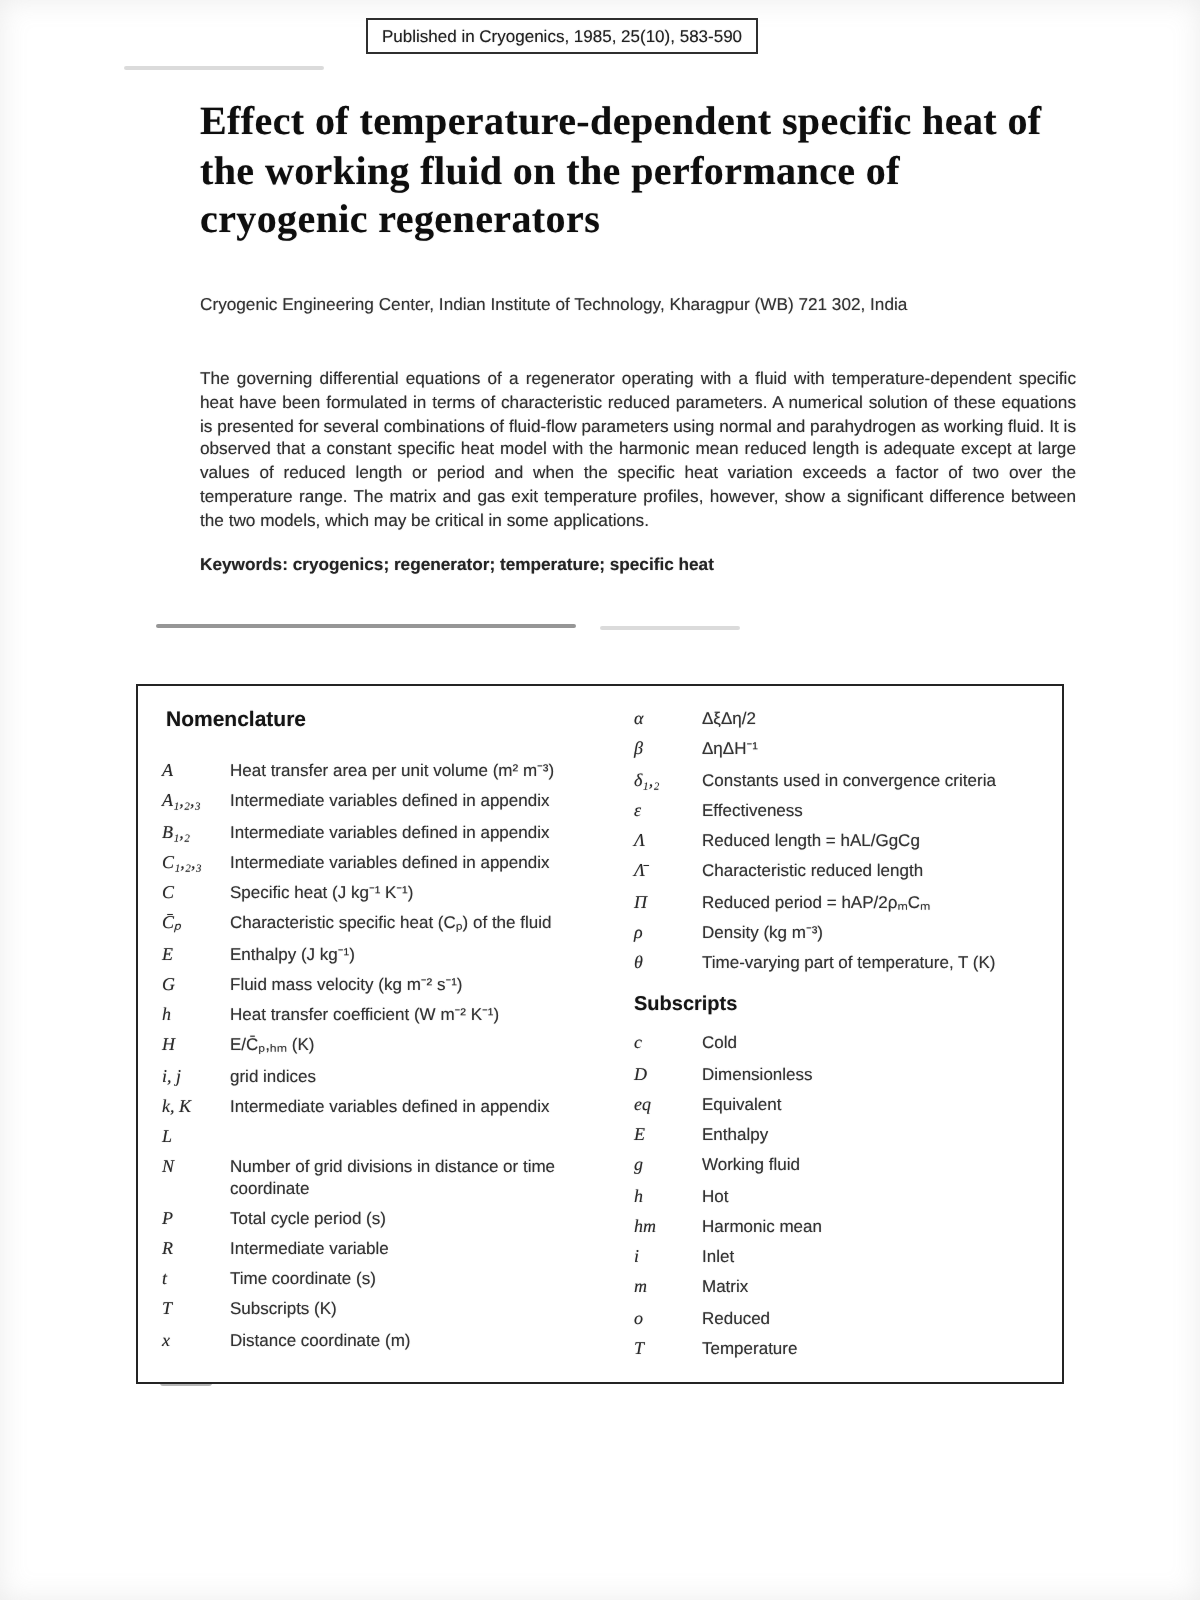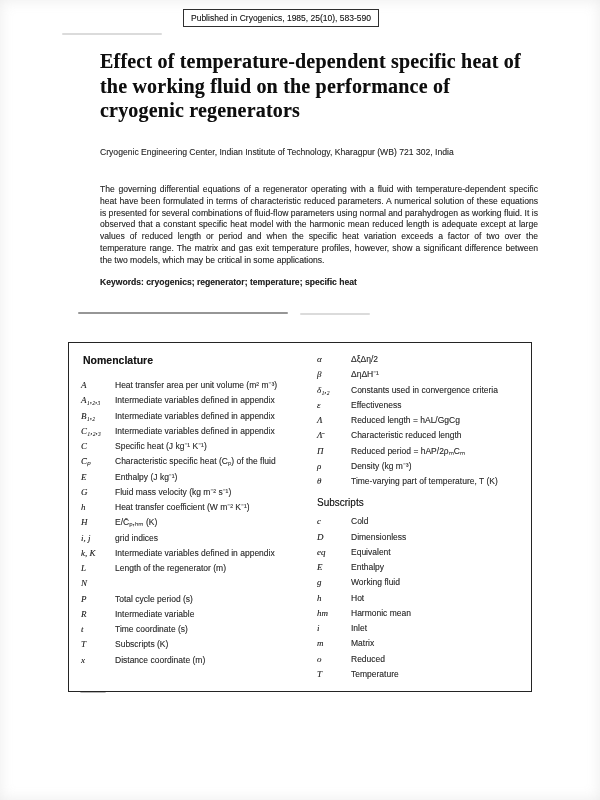--- a/index.html
+++ b/index.html
@@ -18,21 +18,21 @@
             text-align:justify;color:#303030;}
   .keywords{position:absolute;left:100px;top:277px;font-size:8.6px;font-weight:bold;color:#242424;text-align:center;}
   .nom-box{position:absolute;left:68px;top:318px;width:462px;height:348px;border:1.6px solid #242424;background:#fff;margin-top:24px;}
   .nom-heading{position:absolute;left:14px;top:11px;font-size:10.5px;font-weight:bold;color:#151515;}
   .nom-col{position:absolute;display:block;}
   .col-left{left:12px;top:37px;width:228px;}
   .col-right{left:248px;top:11px;width:202px;}
   .nom-row{display:flex;margin-bottom:4px;font-size:8.5px;line-height:1.25;color:#333;}
   .sym{flex:none;width:34px;font-family:"Liberation Serif",serif;font-style:italic;font-size:9px;color:#2a2a2a;}
   .desc{flex:1;}
-  .subs-heading{font-size:10px;font-weight:normal;color:#151515;margin:10px 0 8px 0;}
+  .subs-heading{font-size:10px;font-weight:bold;color:#151515;margin:10px 0 8px 0;}
   .artifact{position:absolute;background:#bdbdbd;opacity:0.55;border-radius:2px;}
   .a1{left:62px;top:33px;width:100px;height:2px;}
   .a2{left:78px;top:312px;width:210px;height:2px;opacity:0.7;background:#6a6a6a;}
   .a3{left:300px;top:313px;width:70px;height:1.5px;}
   .a4{left:80px;top:690px;width:26px;height:3px;background:#7a7a7a;}
 </style>
 </head>
 <body>
 
 <div class="page soft">
@@ -102,24 +102,24 @@
         <div class="nom-row">
         <span class="sym">i, j</span>
         <span class="desc">grid indices</span>
       </div>
         <div class="nom-row">
         <span class="sym">k, K</span>
         <span class="desc">Intermediate variables defined in appendix</span>
       </div>
         <div class="nom-row">
         <span class="sym">L</span>
-        <span class="desc">Length of the regenerator (m)</span>
       </div>
         <div class="nom-row">
         <span class="sym">N</span>
+        <span class="desc">Number of grid divisions in distance or time coordinate</span>
       </div>
         <div class="nom-row">
         <span class="sym">P</span>
         <span class="desc">Total cycle period (s)</span>
       </div>
         <div class="nom-row">
         <span class="sym">R</span>
         <span class="desc">Intermediate variable</span>
       </div>
         <div class="nom-row">

